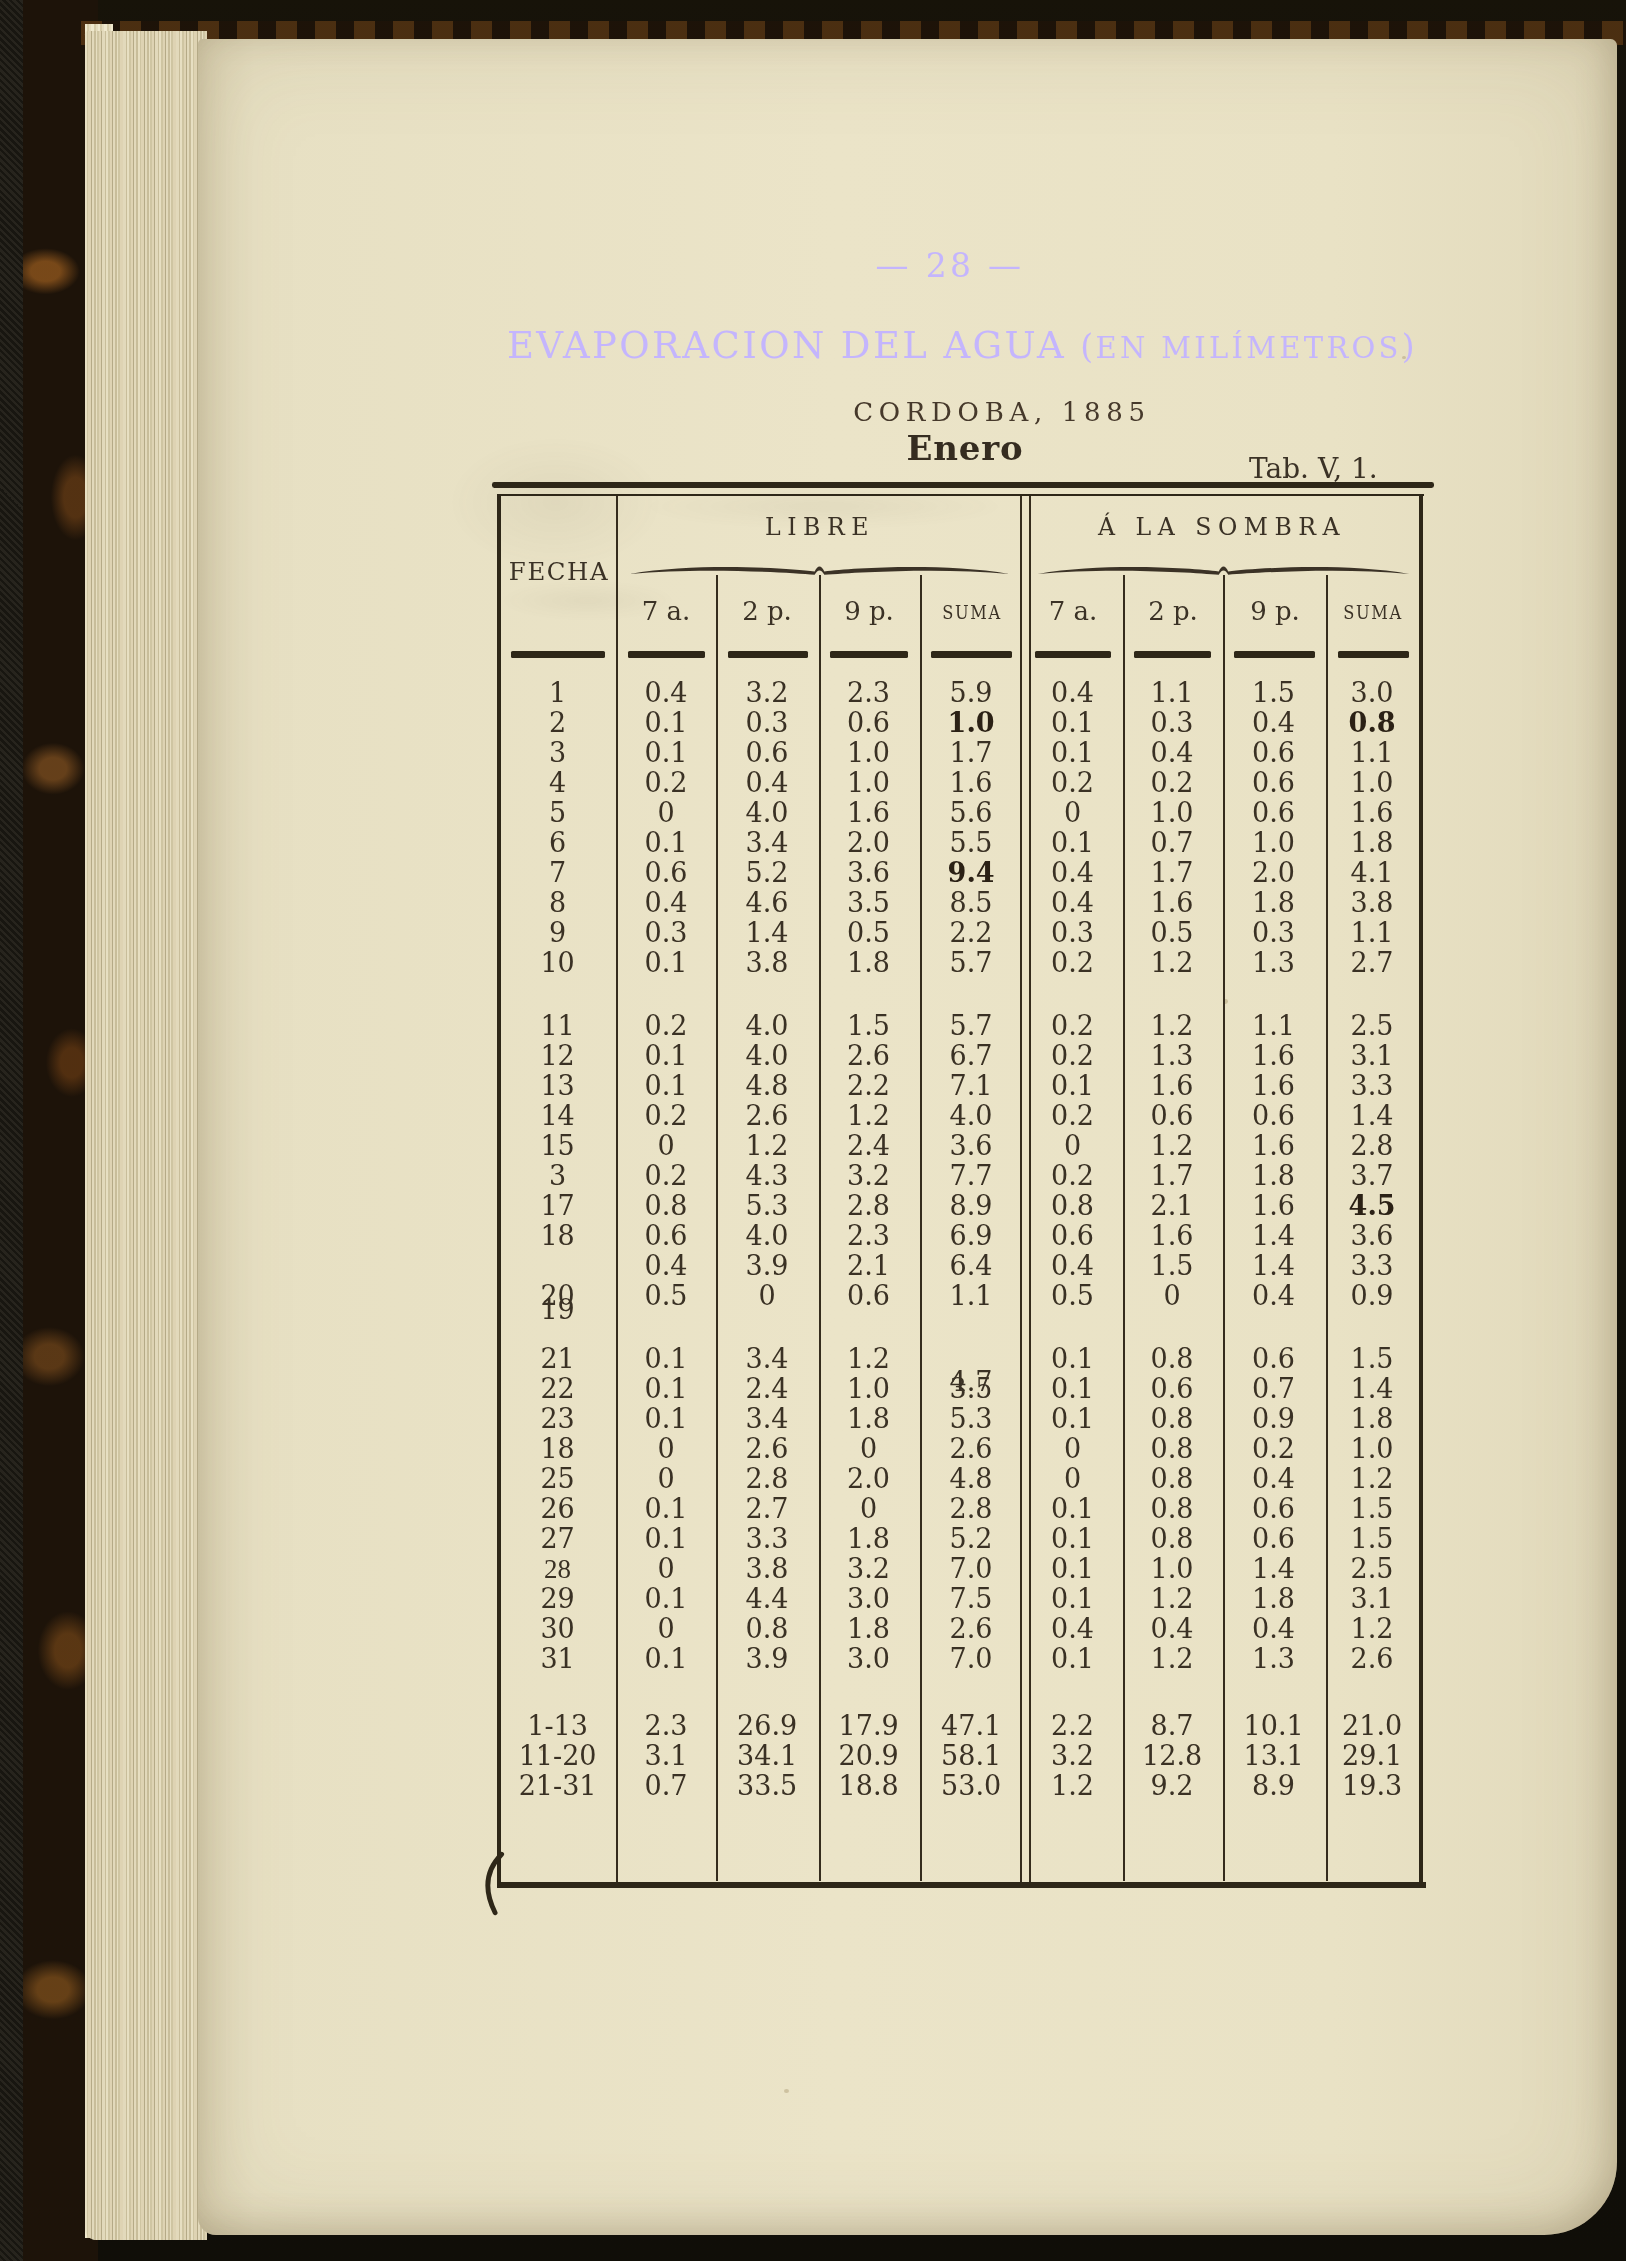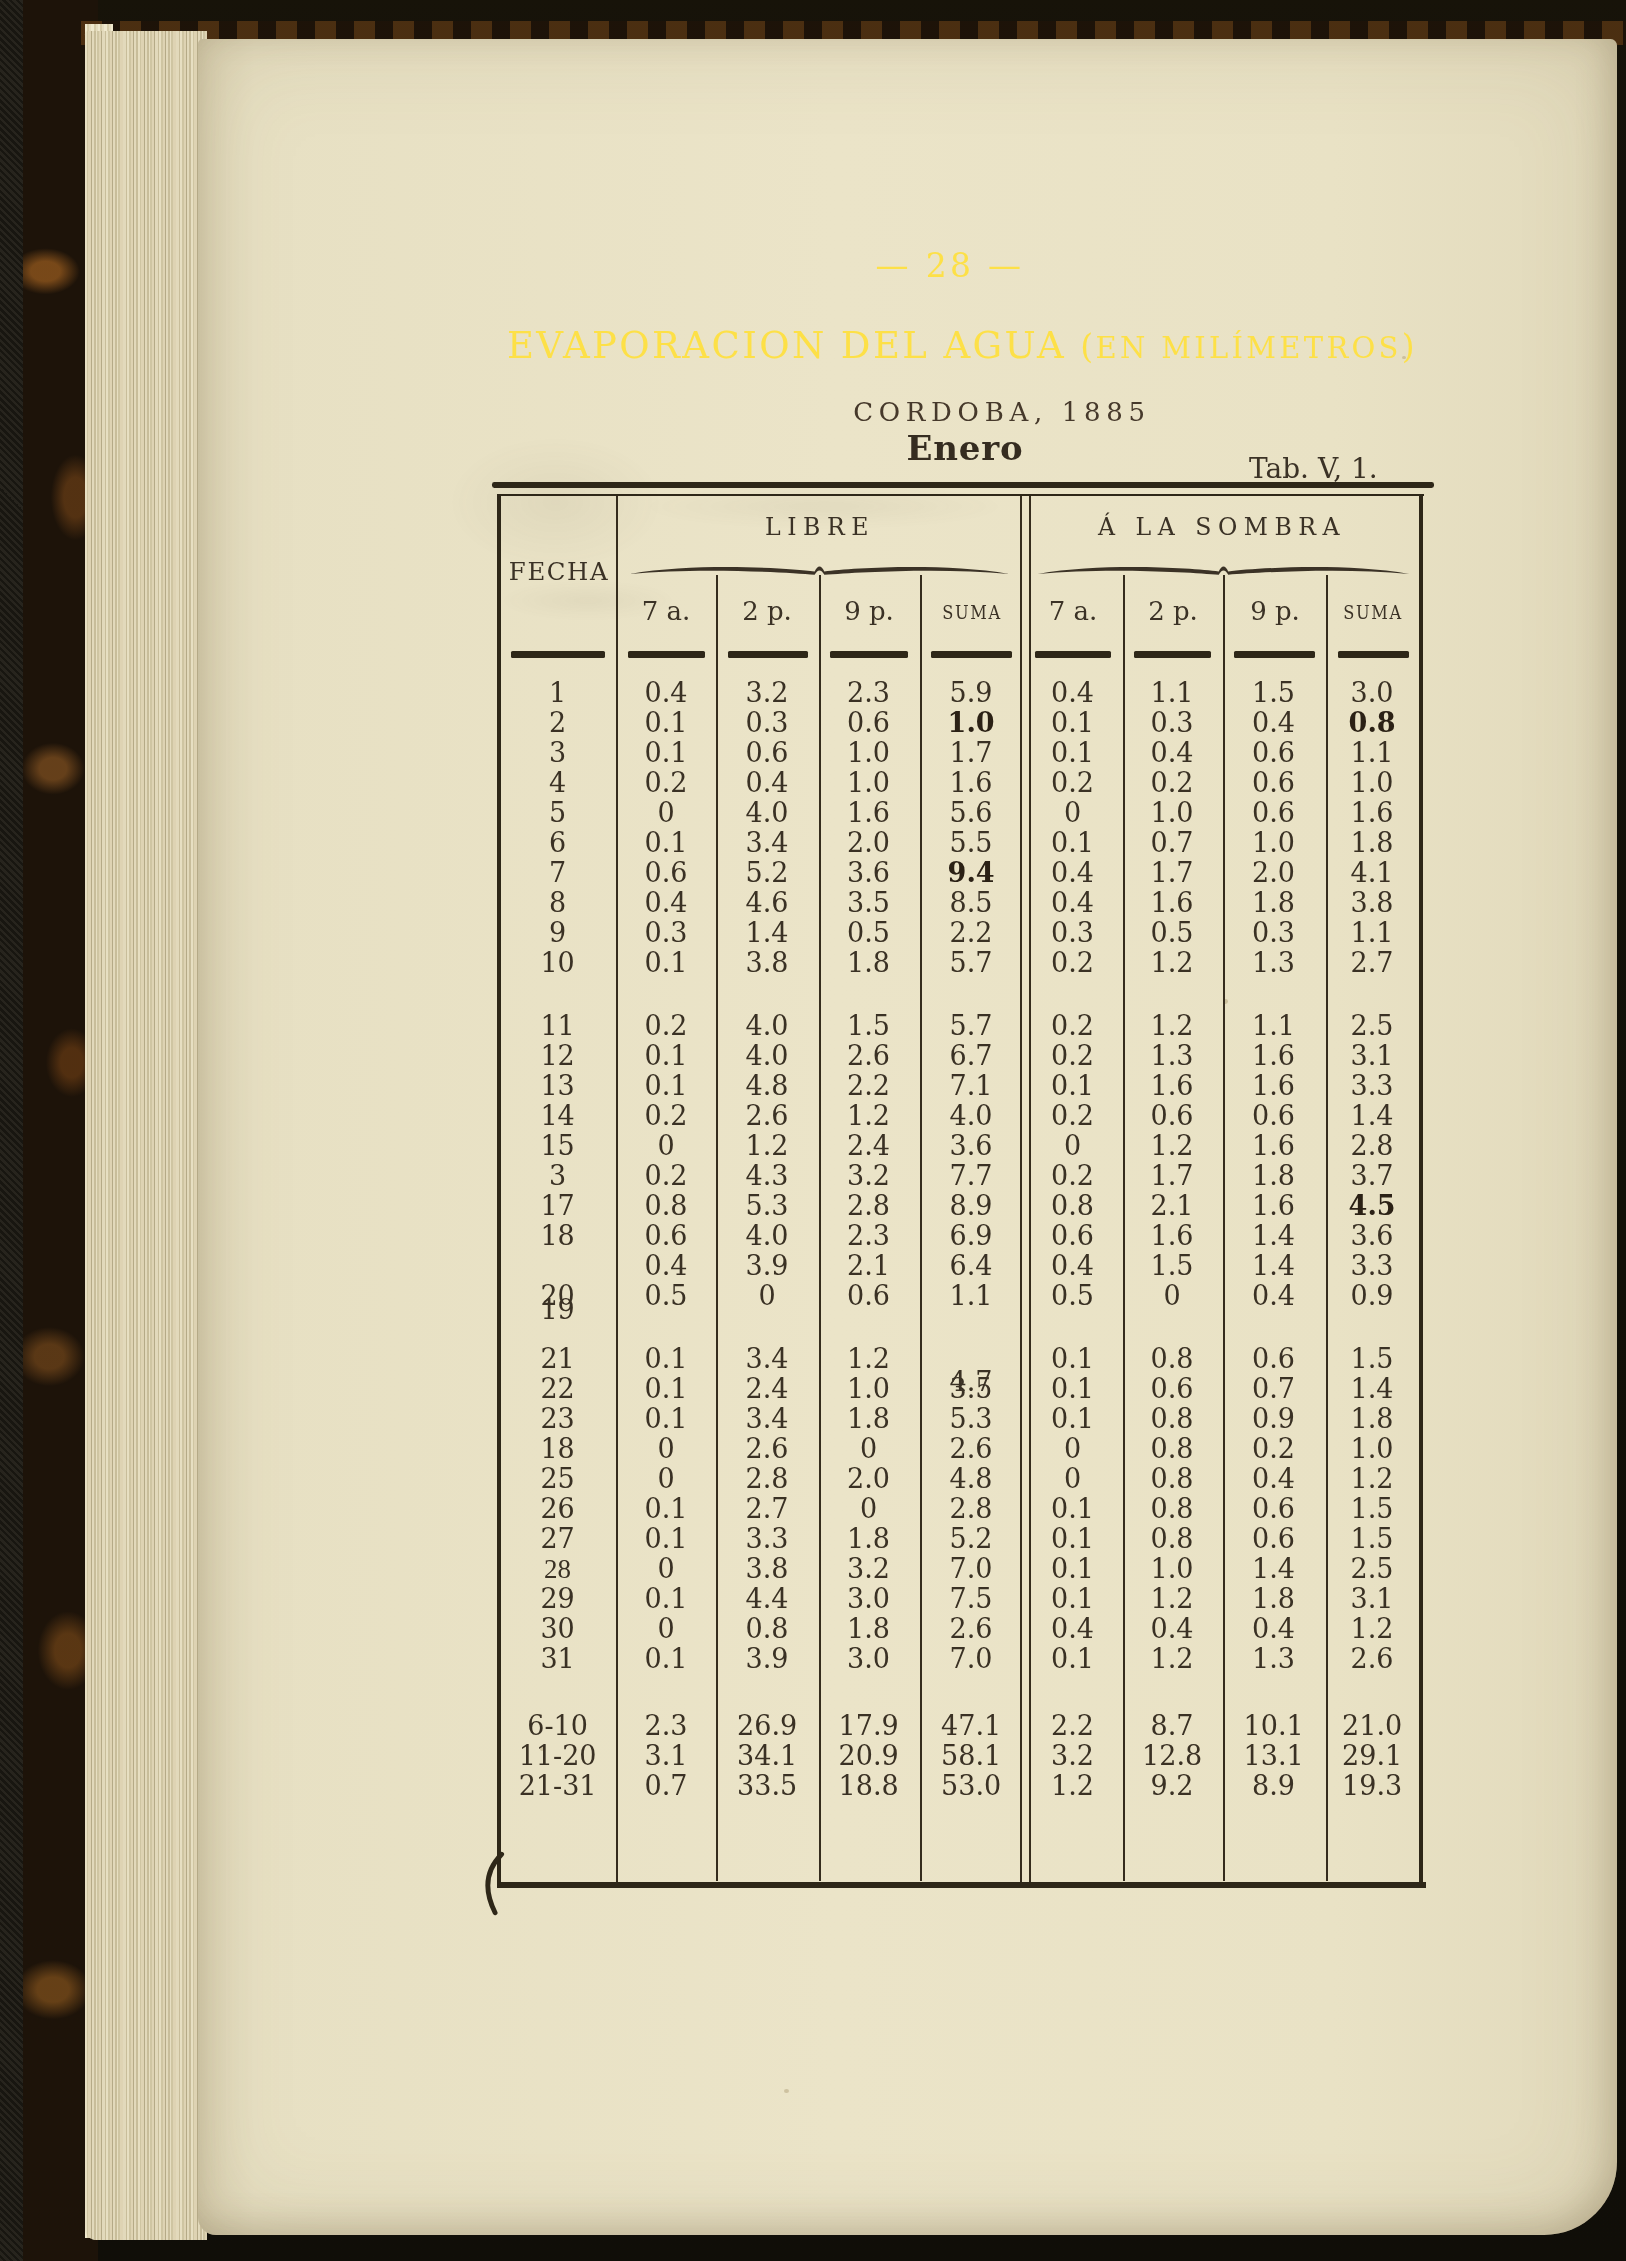--- a/index.html
+++ b/index.html
@@ -40,21 +40,21 @@
     background:repeating-linear-gradient(90deg,#efe8cd 0 2.4px,#d6cca9 2.4px 4.1px,#e5dcbe 4.1px 6.5px);}
   
   .page{position:absolute;left:198px;top:39px;width:1419px;height:2196px;
     background:linear-gradient(90deg,#ddd5b6 0%,#e7e0c3 4%,#ebe4c8 45%,#e9e2c5 80%,#e2dabc 99%);
     border-radius:4.9px 6.5px 73px 18px;
     box-shadow:inset 0 0 98px rgba(120,100,60,.18), inset -6.5px -8.1px 33px rgba(100,85,50,.25);}
   .speck{position:absolute;border-radius:50%;background:#8a7445;opacity:.30;}
   .ghost{position:absolute;background:radial-gradient(closest-side,rgba(80,70,45,.6),transparent 75%);
     opacity:.10;filter:blur(4.1px);}
   
-  .ink{color:#fde047;}
+  .ink{color:#c4b5fd;}
   .centered{position:absolute;transform:translateX(-50%);white-space:nowrap;}
   .page-number{top:246px;left:950px;font-size:33px;letter-spacing:3.3px;}
   .doc-title{top:324px;left:962px;font-size:37px;letter-spacing:2.4px;}
   .doc-title .paren{font-size:33px;}
   .doc-title .small-caps{font-size:29px;letter-spacing:3.3px;}
   .doc-subtitle{top:397px;left:1002px;font-size:26px;letter-spacing:5.7px;color:#46392b;}
   .doc-month{top:428px;left:965px;font-size:34px;font-weight:bold;letter-spacing:0.8px;color:#352c20;}
   .tab-ref{position:absolute;top:452px;left:1249px;font-size:28px;color:#3b3226;}
   
   .tbl{position:absolute;left:495px;top:476px;width:939px;height:1423px;}
@@ -503,21 +503,21 @@
         <div class="cell" style="width: 100px;">0.1</div>
         <div class="cell" style="width: 102px;">3.9</div>
         <div class="cell" style="width: 101px;">3.0</div>
         <div class="cell" style="width: 104px;">7.0</div>
         <div class="cell" style="width: 99px;">0.1</div>
         <div class="cell" style="width: 100px;">1.2</div>
         <div class="cell" style="width: 103px;">1.3</div>
         <div class="cell" style="width: 94px;">2.6</div>
       </div>
       <div class="trow gap-lg">
-        <div class="cell fecha" style="width: 117px;">6-10</div>
+        <div class="cell fecha" style="width: 117px;">1-13</div>
         <div class="cell" style="width: 100px;">2.3</div>
         <div class="cell" style="width: 102px;">26.9</div>
         <div class="cell" style="width: 101px;">17.9</div>
         <div class="cell" style="width: 104px;">47.1</div>
         <div class="cell" style="width: 99px;">2.2</div>
         <div class="cell" style="width: 100px;">8.7</div>
         <div class="cell" style="width: 103px;">10.1</div>
         <div class="cell" style="width: 94px;">21.0</div>
       </div>
       <div class="trow">

